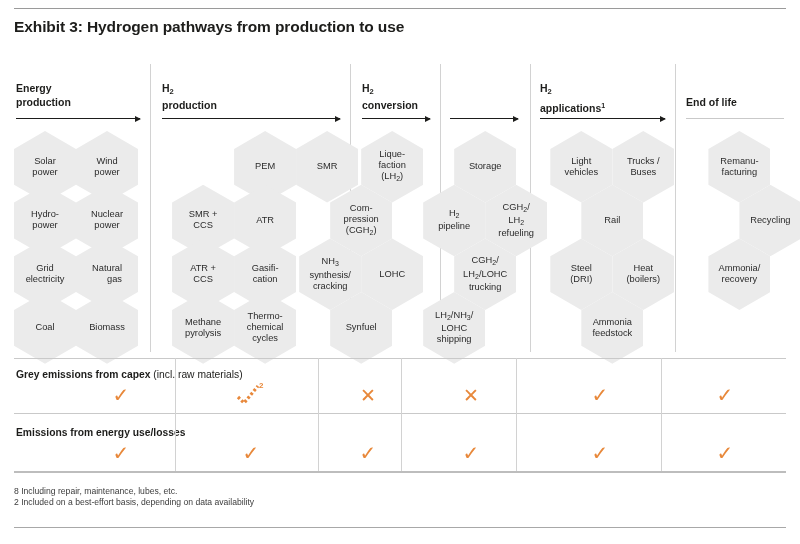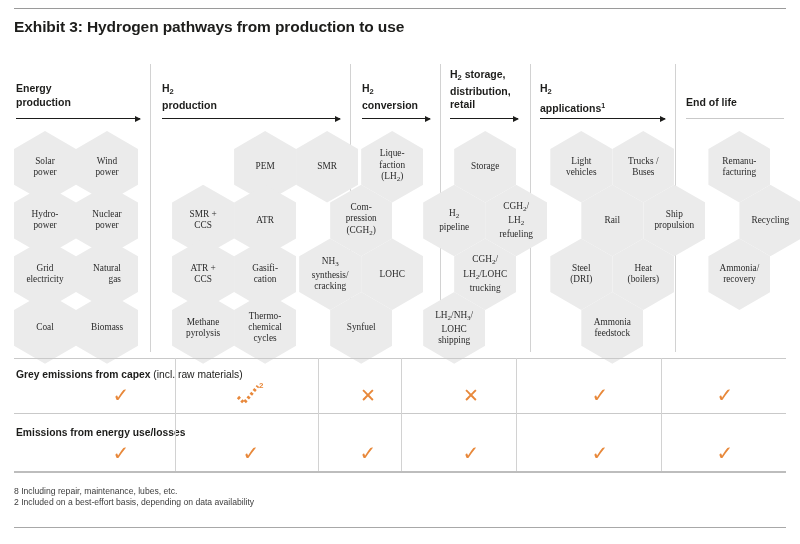--- a/index.html
+++ b/index.html
@@ -43,21 +43,21 @@
     content:"";position:absolute;right:-1px;top:-2.5px;
     width:0;height:0;
     border-left:6px solid #1d1d1b;
     border-top:3px solid transparent;
     border-bottom:3px solid transparent;
   }
   .arrow.noarrow{background:#c9c9c9;}
   .arrow.noarrow:after{display:none;}
 
   
-  .hive{position:absolute;left:0;top:0;width:720px;height:355px;font-family:Liberation Serif, serif;}
+  .hive{position:absolute;left:0;top:0;width:720px;height:355px;}
   .hex{
     position:absolute;
     width:62px;height:71.6px;
     background:#ebebeb;
     clip-path:polygon(50% 0%,100% 25%,100% 75%,50% 100%,0% 75%,0% 25%);
     display:flex;align-items:center;justify-content:center;
     text-align:center;
     font-size:9.3px;line-height:11.2px;color:#2b2b2b;
     box-sizing:border-box;padding:0 4px;
   }
@@ -133,25 +133,20 @@
     <span class="ln">production</span>
   </div>
   <div class="arrow" style="left:162px;top:118px;width:178px;"></div>
 
   <div class="col-head" style="left:362px;top:82px;">
     <span class="ln"><span>H</span><sub>2</sub></span>
     <span class="ln">conversion</span>
   </div>
   <div class="arrow" style="left:362px;top:118px;width:68px;"></div>
 
-  <div class="col-head" style="left:450px;top:68px;">
-    <span class="ln"><span>H</span><sub>2</sub><span> storage,</span></span>
-    <span class="ln">distribution,</span>
-    <span class="ln">retail</span>
-  </div>
   <div class="arrow" style="left:450px;top:118px;width:68px;"></div>
 
   <div class="col-head" style="left:540px;top:82px;">
     <span class="ln"><span>H</span><sub>2</sub></span>
     <span class="ln"><span>applications</span><sup>1</sup></span>
   </div>
   <div class="arrow" style="left:540px;top:118px;width:125px;"></div>
 
   <div class="col-head" style="left:686px;top:96px;">
     <span class="ln">End of life</span>
@@ -322,26 +317,20 @@
       </div>
       <div class="hex" style="left: 612.3px; top: 131px;">
         <div>
           <span>Trucks /</span>
           <span>Buses</span>
         </div>
       </div>
       <div class="hex" style="left: 581.3px; top: 184.7px;">
         <div>
           <span>Rail</span>
-        </div>
-      </div>
-      <div class="hex" style="left: 643.3px; top: 184.7px;">
-        <div>
-          <span>Ship</span>
-          <span>propulsion</span>
         </div>
       </div>
       <div class="hex" style="left: 550.3px; top: 238.4px;">
         <div>
           <span>Steel</span>
           <span>(DRI)</span>
         </div>
       </div>
       <div class="hex" style="left: 612.3px; top: 238.4px;">
         <div>

